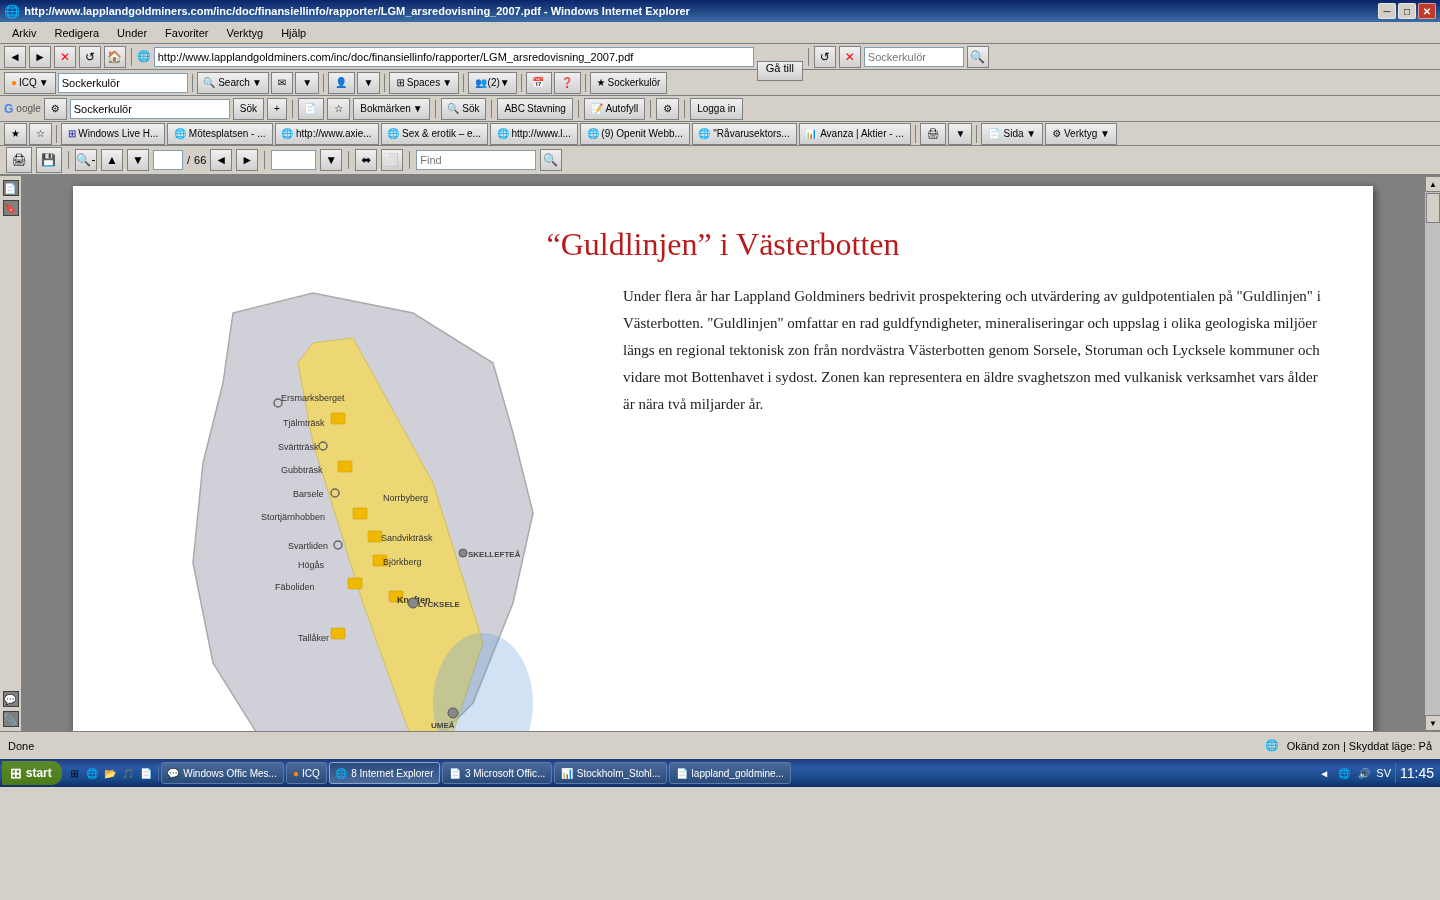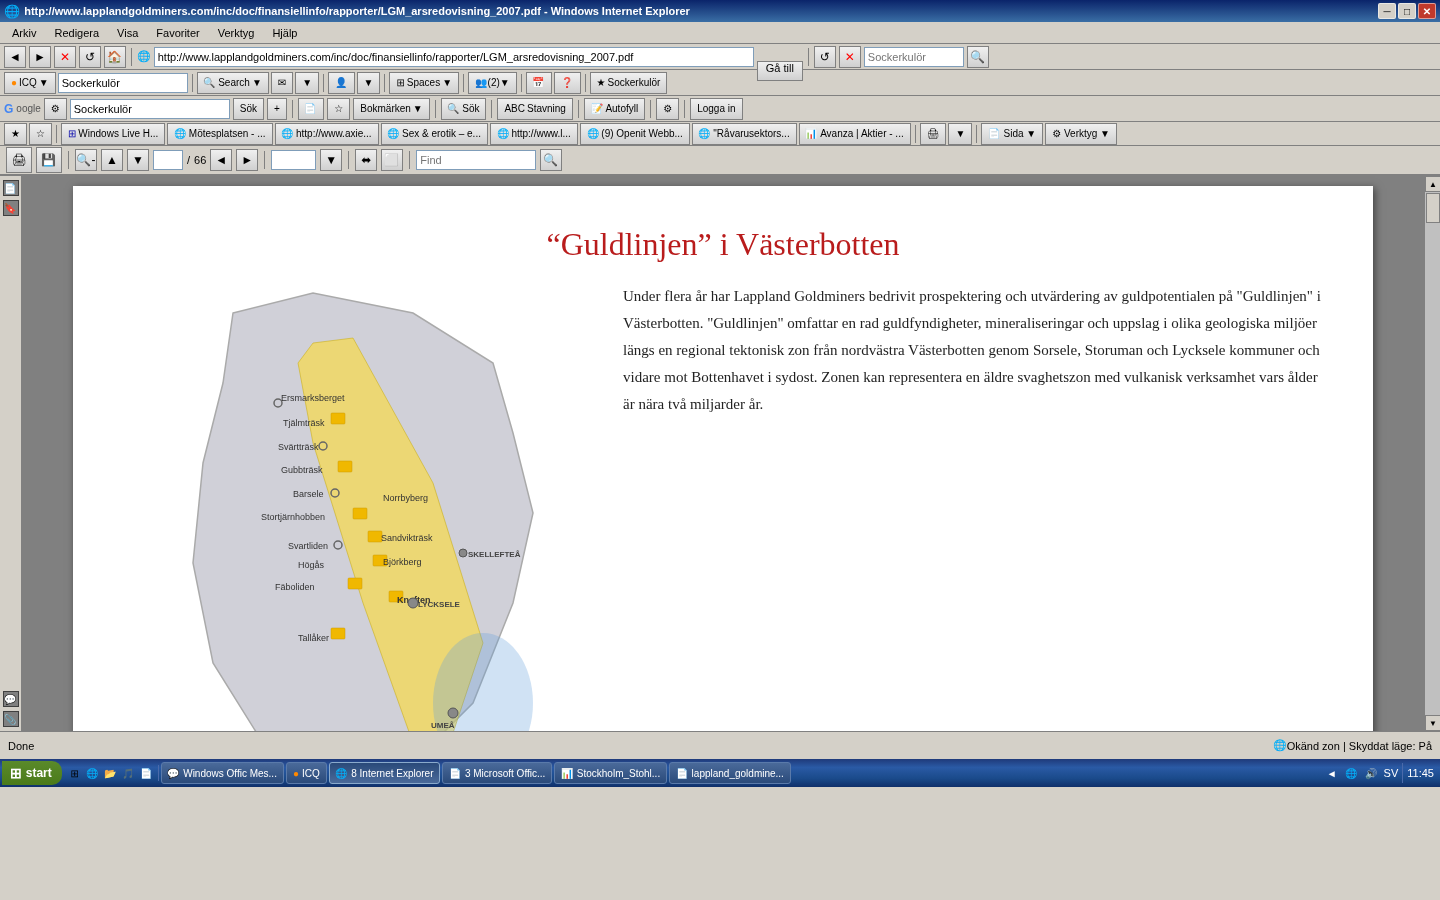--- a/index.html
+++ b/index.html
@@ -176,20 +176,21 @@
     }
 
     
     #status-bar {
       height: 28px;
       background: #d4d0c8;
       border-top: 1px solid #808080;
       display: flex;
       align-items: center;
       padding: 0 8px;
+      gap: 8px;
       font-size: 11px;
     }
 
     
     #taskbar {
       height: 28px;
       background: linear-gradient(to bottom, #1f3a7a, #2a5aa5 30%, #1a4a8a 70%, #0f2f6a);
       display: flex;
       align-items: center;
       padding: 0 2px;
@@ -321,21 +322,21 @@
   <div id="title-bar-right">
     <div class="title-btn minimize">─</div>
     <div class="title-btn maximize">□</div>
     <div class="title-btn close">✕</div>
   </div>
 </div>
 
 <div id="menu-bar">
   <div class="menu-item">Arkiv</div>
   <div class="menu-item">Redigera</div>
-  <div class="menu-item">Visa</div>
+  <div class="menu-item">Under</div>
   <div class="menu-item">Favoriter</div>
   <div class="menu-item">Verktyg</div>
   <div class="menu-item">Hjälp</div>
 </div>
 
 <div id="toolbar-address">
   <div class="nav-btn">◄</div>
   <div class="nav-btn">►</div>
   <div class="nav-btn" style="color:red;">✕</div>
   <div class="nav-btn">↺</div>
@@ -636,15 +637,15 @@
     <span>📄</span>
     <span>lappland_goldmine...</span>
   </div>
 
   <div id="taskbar-right">
     <div class="tray-icon">◄</div>
     <div class="tray-icon">🌐</div>
     <div class="tray-icon">🔊</div>
     <span style="font-size:11px;color:white;cursor:pointer;text-align:center;">SV</span>
     <div class="separator" style="height:20px;background:#4a6aaa;"></div>
-    <span style="font-size:11px;color:white;">11:45</span>
+    <span style="font-size:14px;color:white;">11:45</span>
   </div>
 </div>
 
 </body></html>

